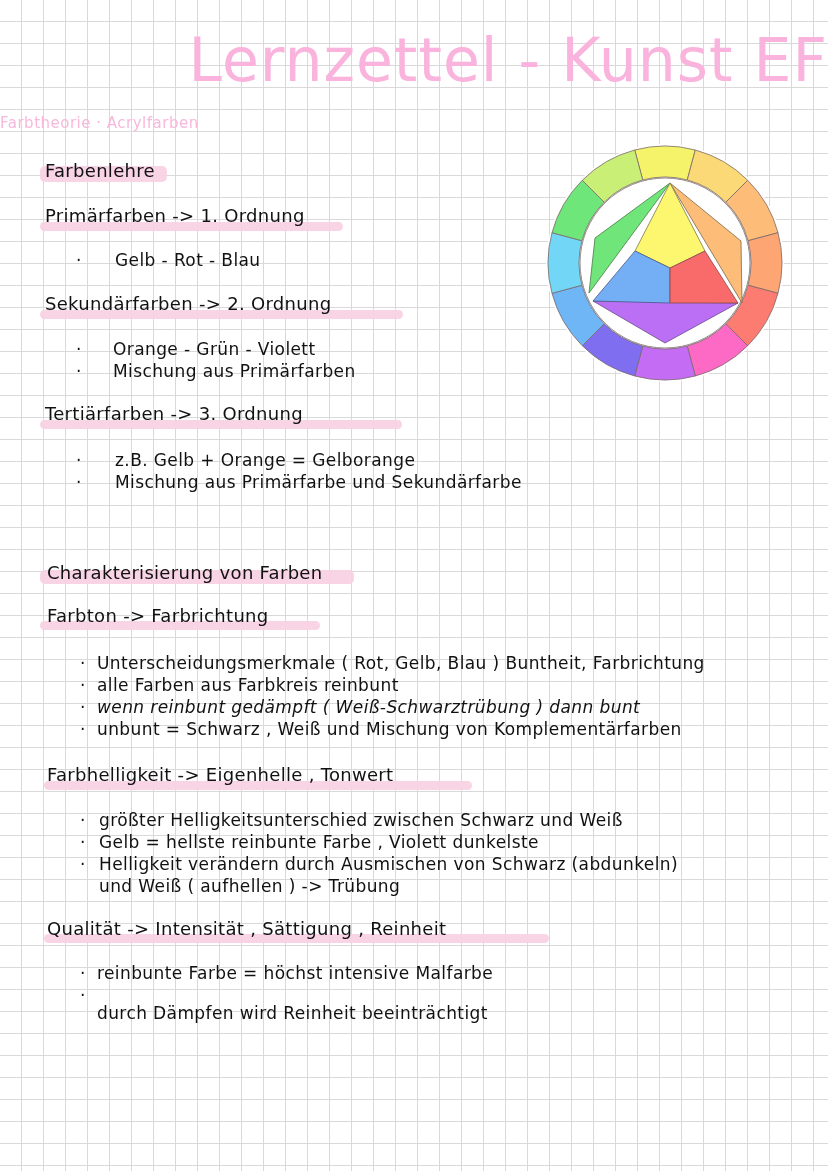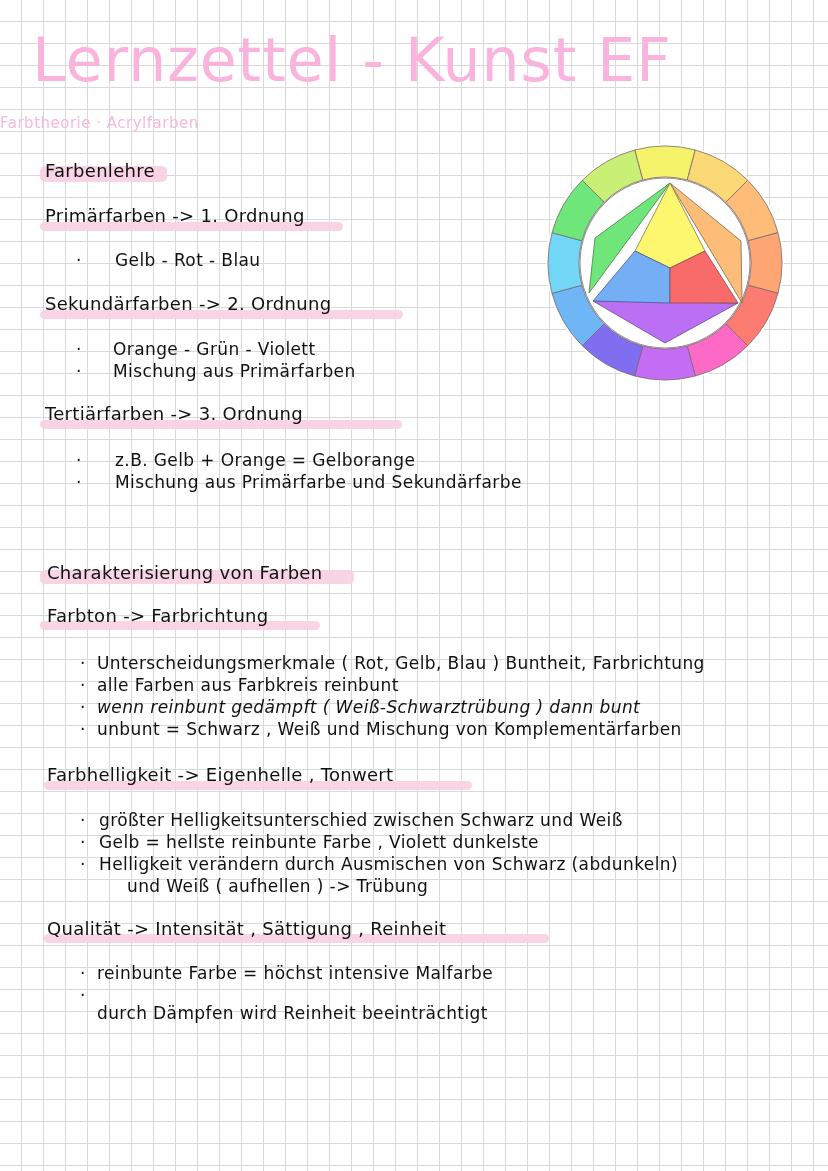--- a/index.html
+++ b/index.html
@@ -9,21 +9,21 @@
     background-image:
       linear-gradient(to right, #d9d9d9 1px, transparent 1px),
       linear-gradient(to bottom, #d9d9d9 1px, transparent 1px);
     background-size: 22px 22px;
     background-position: 21px 21px;
     font-family: "DejaVu Sans", sans-serif;
     color: #111;
   }
   .abs { position: absolute; white-space: nowrap; }
   .title {
-    left: 0; width: 704px; top: 22px; text-align: center;
+    left: 0; width: 828px; top: 22px; text-align: right;
     font-family: "DejaVu Sans", sans-serif; font-size: 60px; font-weight: normal;
     letter-spacing: 1px; color: #f9b3dc; line-height: 76px;
   }
   .subtitle {
     left: 0; width: 828px; top: 114px; text-align: left;
     font-size: 15px; color: #f7b8dc; letter-spacing: 0.5px;
   }
   .hl { position: absolute; height: 9px; background: #f8d2e4; border-radius: 5px; opacity: 0.95; }
   .heading { font-size: 18px; line-height: 22px; letter-spacing: 0.3px; }
   .line { font-size: 17px; line-height: 17px; letter-spacing: 0.4px; }
@@ -100,20 +100,20 @@
 <div class="abs line" style="left:97px; top:721px;">unbunt  =  Schwarz ,  Weiß  und  Mischung  von  Komplementärfarben</div>
 
 <div class="hl" style="left:44px; top:781px; width:428px;"></div>
 <div class="abs heading" style="left:47px; top:764px;">Farbhelligkeit   -&gt;    Eigenhelle , Tonwert</div>
 <div class="abs bullet" style="left:80px; top:812px;">·</div>
 <div class="abs line" style="left:99px; top:812px;">größter  Helligkeitsunterschied  zwischen  Schwarz  und  Weiß</div>
 <div class="abs bullet" style="left:80px; top:834px;">·</div>
 <div class="abs line" style="left:99px; top:834px;">Gelb  =  hellste  reinbunte  Farbe  ,  Violett  dunkelste</div>
 <div class="abs bullet" style="left:80px; top:856px;">·</div>
 <div class="abs line" style="left:99px; top:856px;">Helligkeit  verändern  durch  Ausmischen   von  Schwarz  (abdunkeln)</div>
-<div class="abs line" style="left:99px; top:878px;margin-left:28px;">und  Weiß  ( aufhellen )   -&gt;   Trübung</div>
+<div class="abs line" style="left:99px; top:878px;">und  Weiß  ( aufhellen )   -&gt;   Trübung</div>
 
 <div class="hl" style="left:44px; top:934px; width:505px;"></div>
 <div class="abs heading" style="left:47px; top:918px;">Qualität   -&gt;  Intensität , Sättigung  , Reinheit</div>
 <div class="abs bullet" style="left:80px; top:965px;">·</div>
 <div class="abs line" style="left:97px; top:965px;">reinbunte  Farbe  =   höchst  intensive  Malfarbe</div>
 <div class="abs bullet" style="left:80px; top:987px;">·</div>
 <div class="abs line" style="left:97px; top:987px;margin-top:18px;">durch   Dämpfen   wird  Reinheit  beeinträchtigt</div>
 
 </body></html>

